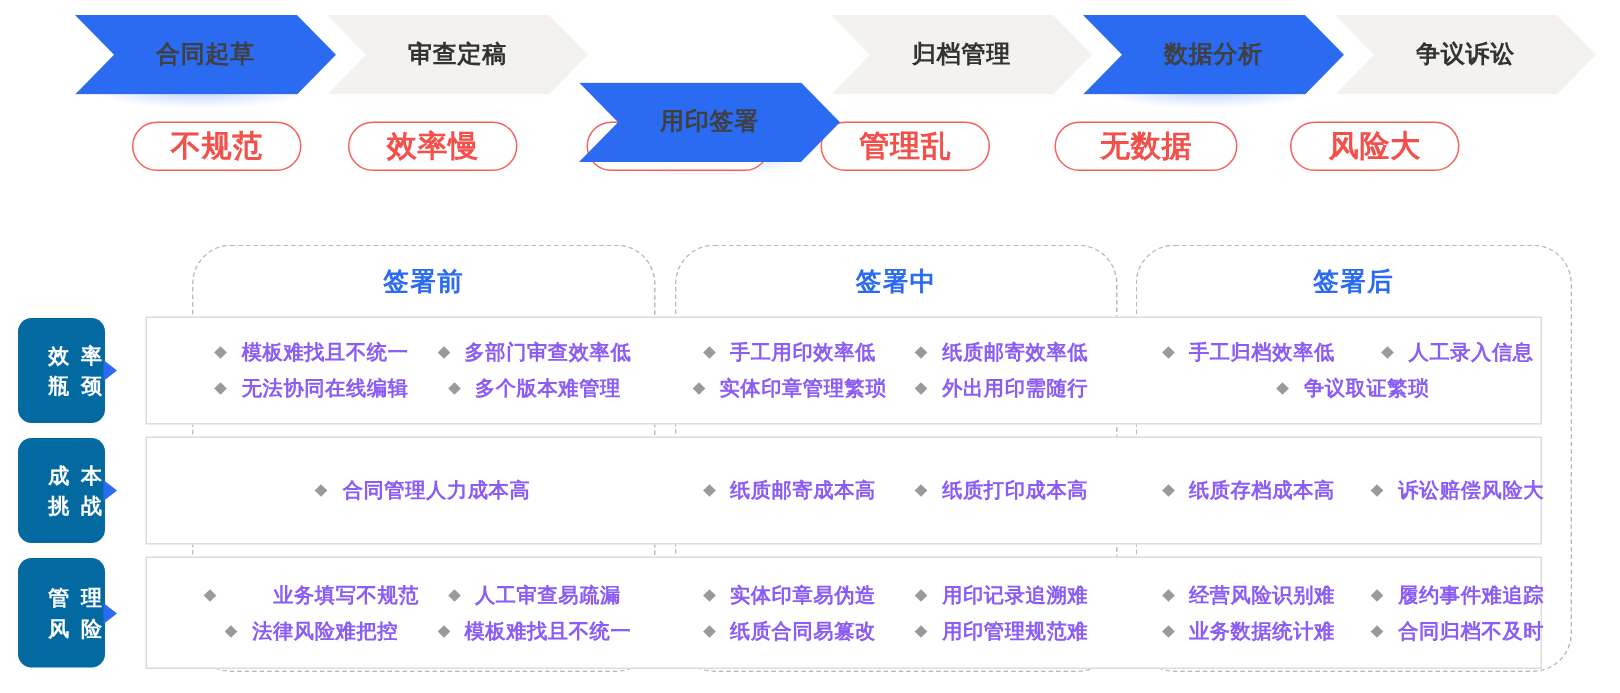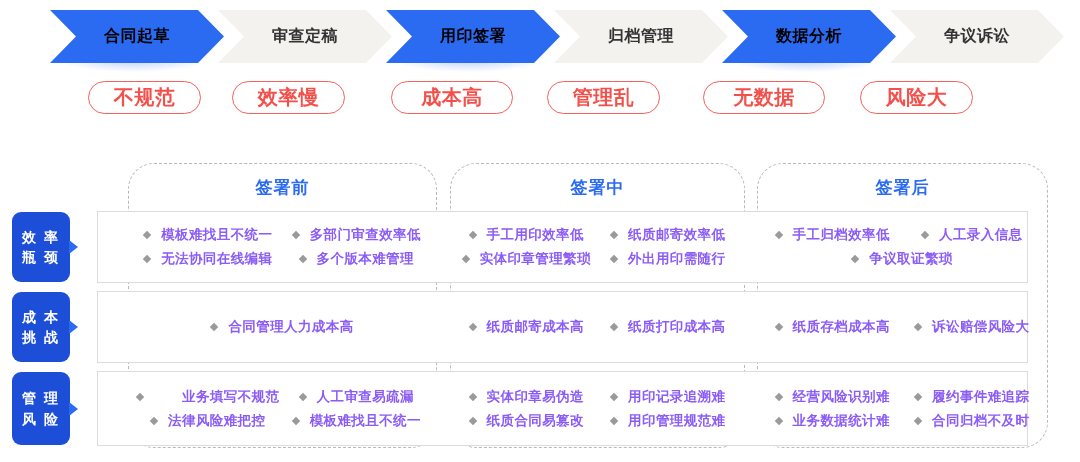--- a/index.html
+++ b/index.html
@@ -15,21 +15,21 @@
   #flow{
     position:absolute;left:0;top:10px;width:1080px;height:53px;
   }
   .chev{
     position:absolute;top:0;height:53px;
     display:flex;align-items:center;justify-content:center;
     font-size:16px;font-weight:bold;letter-spacing:.5px;
     box-sizing:border-box;
   }
   .chev .ctxt{position:relative;z-index:3;}
-  .chev.on{ color:#000000; }
+  .chev.on{ color:#404040; }
   .chev.off{ color:#333333; }
   .chev .shape{
     position:absolute;left:0;top:0;width:100%;height:100%;z-index:1;
     clip-path:polygon(0 0, calc(100% - 26px) 0, 100% 50%, calc(100% - 26px) 100%, 0 100%, 26px 50%);
   }
   .chev.first .shape{
     clip-path:polygon(0 0, calc(100% - 26px) 0, 100% 50%, calc(100% - 26px) 100%, 0 100%, 26px 50%);
   }
   .chev.on .shape{ background:#2a6bf2; }
   .chev.off .shape{ background:#f4f2ef; }
@@ -65,22 +65,22 @@
   }
 
   .rowbox{
     position:absolute;
     border:1px solid #dcdcdc;background:#ffffff;
     box-sizing:border-box;
   }
 
   .rtag{
     position:absolute;width:58px;
-    background:#1d4ed8;border-radius:9px;
-    display:flex;flex-direction:column;align-items:center;justify-content:center;
+    background:#0369a1;border-radius:9px;
+    display:flex;flex-direction:column;align-items:flex-end;justify-content:center;
     color:#ffffff;font-size:14px;font-weight:bold;line-height:1.45;letter-spacing:2px;
     box-sizing:border-box;
   }
   .rtag .tl{display:block;}
   .rtag::after{
     content:"";position:absolute;right:-8px;top:50%;margin-top:-7px;
     width:0;height:0;border-top:7px solid transparent;border-bottom:7px solid transparent;
     border-left:9px solid #2a6bf2;
   }
 
@@ -108,21 +108,21 @@
 
 <div id="flow">
     <div class="chev on first" style="left: 50px; width: 174px;">
       <div class="shape"></div>
       <span class="ctxt">合同起草</span>
     </div>
     <div class="chev off" style="left: 218px; width: 174px;">
       <div class="shape"></div>
       <span class="ctxt">审查定稿</span>
     </div>
-    <div class="chev on" style="left: 386px; width: 174px;">
+    <div class="chev on" style="left: 386px; width: 174px; margin-top: 45px;">
       <div class="shape"></div>
       <span class="ctxt">用印签署</span>
     </div>
     <div class="chev off" style="left: 554px; width: 174px;">
       <div class="shape"></div>
       <span class="ctxt">归档管理</span>
     </div>
     <div class="chev on" style="left: 722px; width: 174px;">
       <div class="shape"></div>
       <span class="ctxt">数据分析</span>

